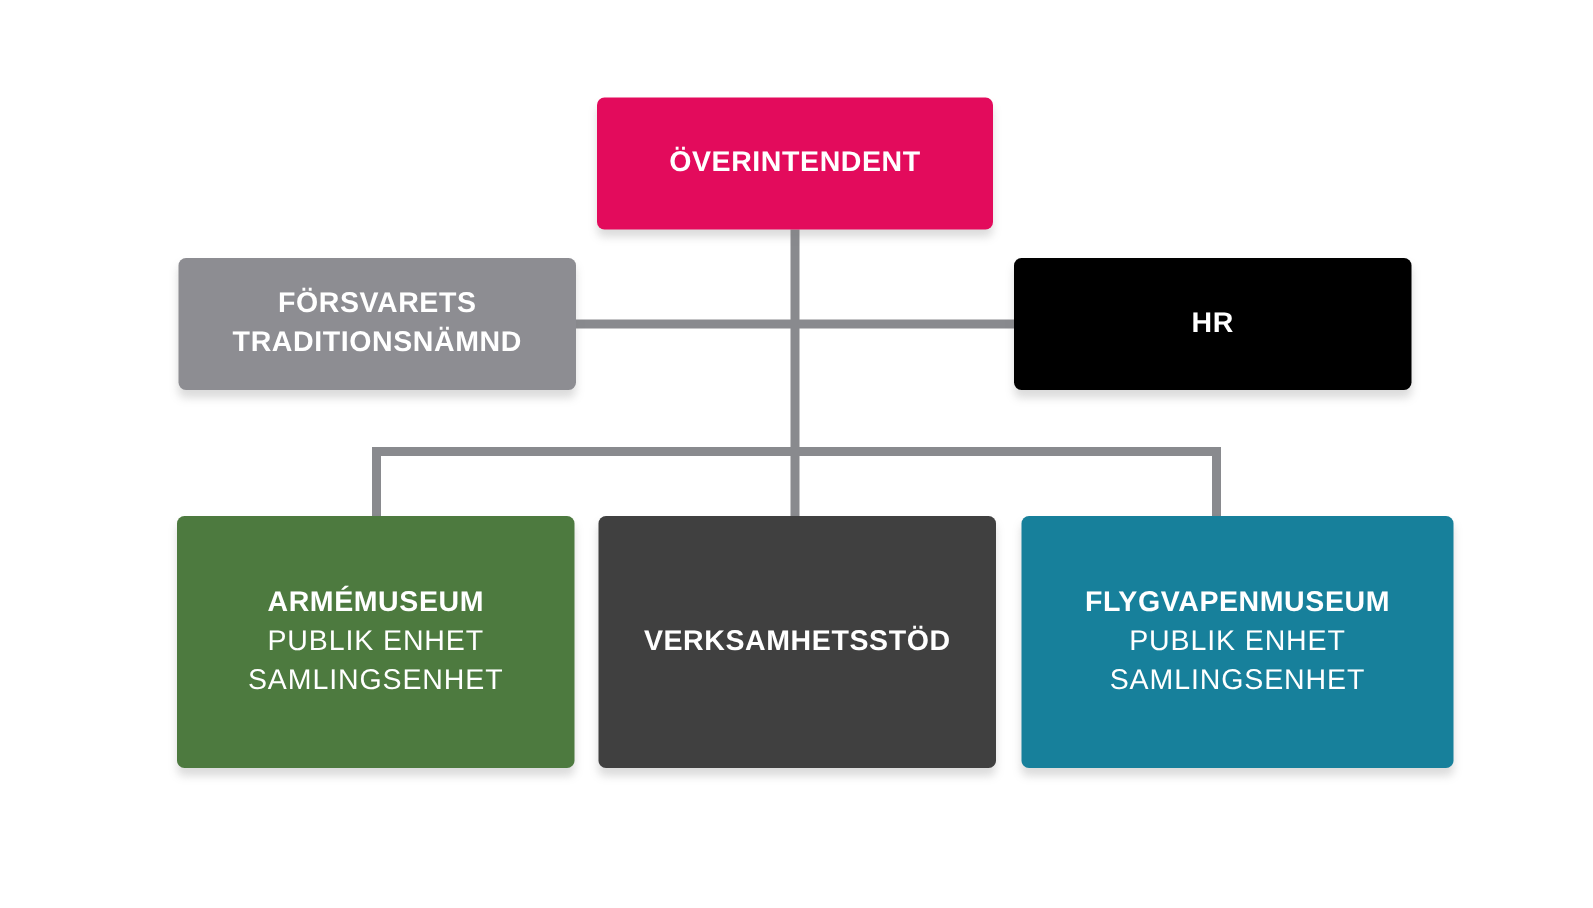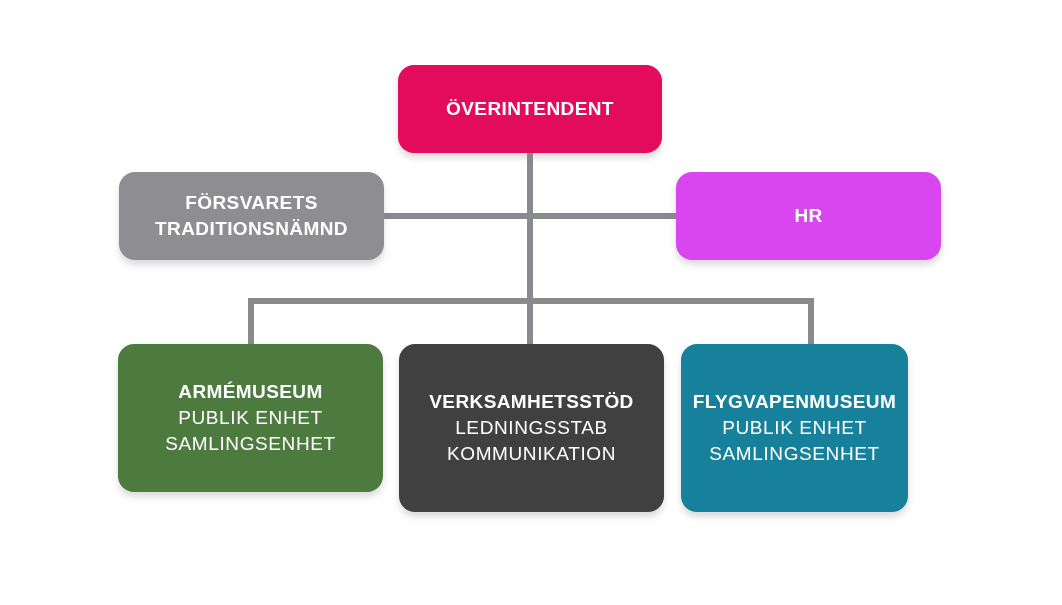--- a/index.html
+++ b/index.html
@@ -18,21 +18,21 @@
     background: #ffffff;
   }
   .connector {
     position: absolute;
     background: #898A8E;
     z-index: 1;
   }
   .node {
     position: absolute;
     z-index: 2;
-    border-radius: 16px;
+    border-radius: 5px;
     color: #ffffff;
     display: flex;
     flex-direction: column;
     align-items: center;
     justify-content: center;
     text-align: center;
     box-shadow: 0 5px 6px rgba(130,130,130,0.28);
   }
   .node .title {
     font-weight: bold;
@@ -46,23 +46,23 @@
     letter-spacing: 0.6px;
     line-height: 26px;
   }
   .node .sub-group { }
   
   .node-overintendent  { left: 398px; top:  65px; width: 264px; height:  88px; }
   
   .node-traditionsnamnd{ left: 119px; top: 172px; width: 265px; height:  88px; }
   .node-hr             { left: 676px; top: 172px; width: 265px; height:  88px; }
   
-  .node-armemuseum     { left: 118px; top: 344px; width: 265px; height: 148px; }
+  .node-armemuseum     { left: 118px; top: 344px; width: 265px; height: 168px; }
   .node-verksamhetsstod{ left: 399px; top: 344px; width: 265px; height: 168px; }
-  .node-flygvapenmuseum{ left: 681px; top: 344px; width: 227px; height: 168px; }
+  .node-flygvapenmuseum{ left: 681px; top: 344px; width: 288px; height: 168px; }
   
   .conn-center-vertical   { left: 527px; top: 153px; width:   6px; height: 192px; }
   .conn-upper-horizontal  { left: 384px; top: 213px; width: 292px; height:   6px; }
   .conn-lower-horizontal  { left: 248px; top: 298px; width: 566px; height:   6px; }
   .conn-left-drop         { left: 248px; top: 298px; width:   6px; height:  47px; }
   .conn-right-drop        { left: 808px; top: 298px; width:   6px; height:  47px; }
 </style>
 </head>
 <body>
 
@@ -76,38 +76,34 @@
 
   <div class="node node-overintendent" style="background-color: rgb(227, 11, 92);">
     <div class="title">ÖVERINTENDENT</div>
   </div>
 
   <div class="node node-traditionsnamnd" style="background-color: rgb(141, 141, 146);">
     <div class="title">FÖRSVARETS</div>
     <div class="title">TRADITIONSNÄMND</div>
   </div>
 
-  <div class="node node-hr" style="background-color: #d946ef;">
+  <div class="node node-hr" style="background-color: #000000;">
     <div class="title">HR</div>
   </div>
 
   <div class="node node-armemuseum" style="background-color: rgb(77, 122, 63);">
     <div class="title">ARMÉMUSEUM</div>
     <div class="sub-group">
       <div class="sub">PUBLIK ENHET</div>
       <div class="sub">SAMLINGSENHET</div>
     </div>
   </div>
 
   <div class="node node-verksamhetsstod" style="background-color: #404040;">
     <div class="title">VERKSAMHETSSTÖD</div>
-    <div class="sub-group">
-      <div class="sub">LEDNINGSSTAB</div>
-      <div class="sub">KOMMUNIKATION</div>
-    </div>
   </div>
 
   <div class="node node-flygvapenmuseum" style="background-color: rgb(23, 128, 155);">
     <div class="title">FLYGVAPENMUSEUM</div>
     <div class="sub-group">
       <div class="sub">PUBLIK ENHET</div>
       <div class="sub">SAMLINGSENHET</div>
     </div>
   </div>
 

